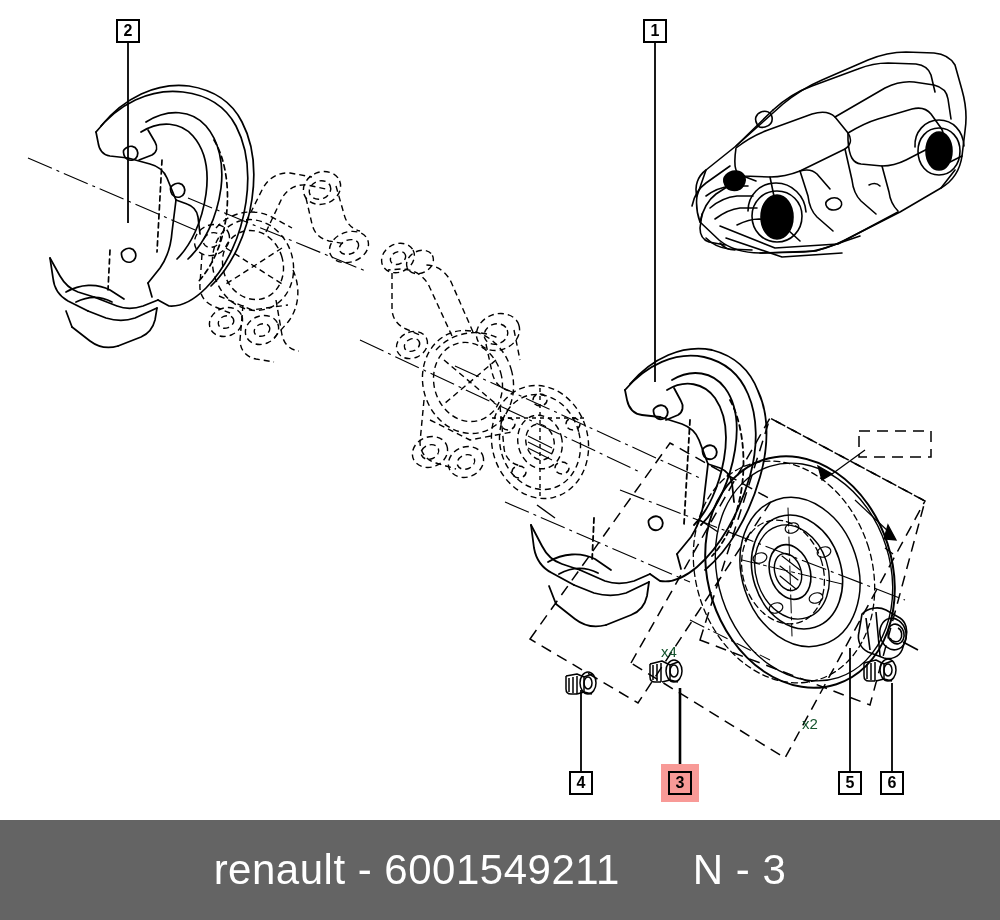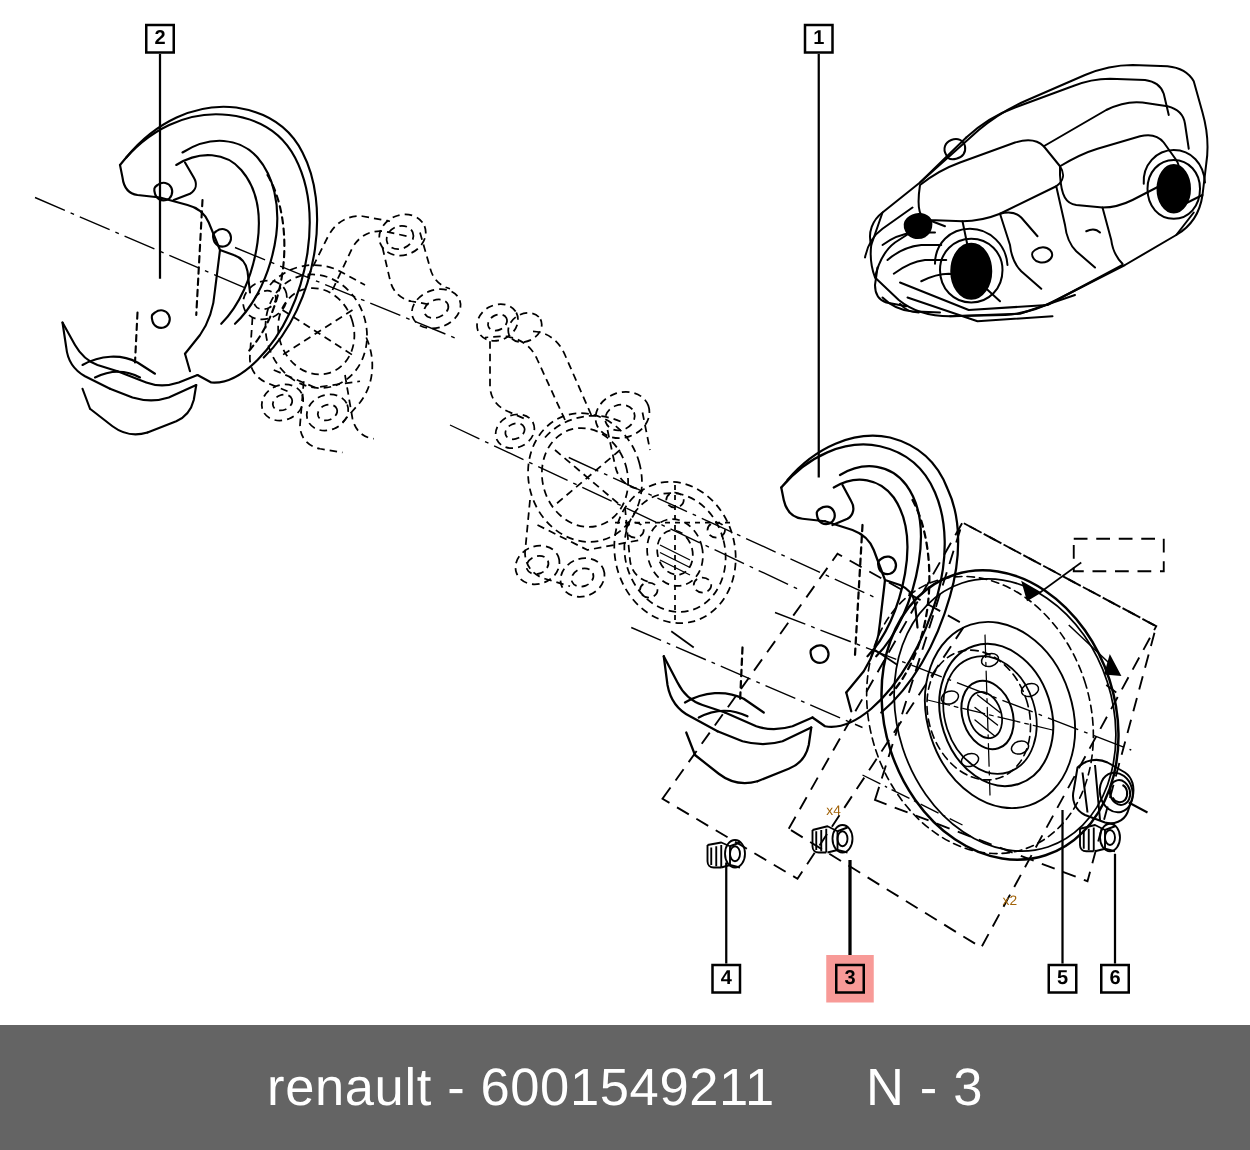--- a/index.html
+++ b/index.html
@@ -60,22 +60,22 @@
     color: #ffffff;
     font-family: "Liberation Sans", sans-serif;
     font-size: 42px;
     font-weight: 400;
     letter-spacing: 0.5px;
     white-space: pre;
   }
   .qty-label {
     position: absolute;
     font-family: "Liberation Sans", sans-serif;
-    font-size: 11px;
-    color: #a16207;
+    font-size: 15px;
+    color: #14532d;
     z-index: 4;
   }
 </style>
 </head>
 <body>
 
 <div id="page">
 
   <svg id="diagram-svg" viewBox="0 0 1000 920" xmlns="http://www.w3.org/2000/svg">
 

